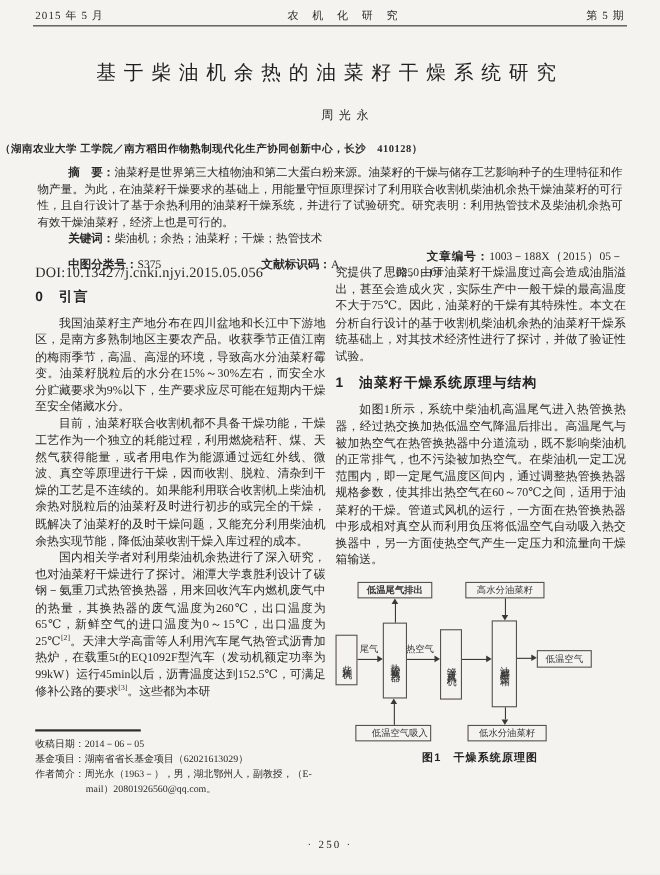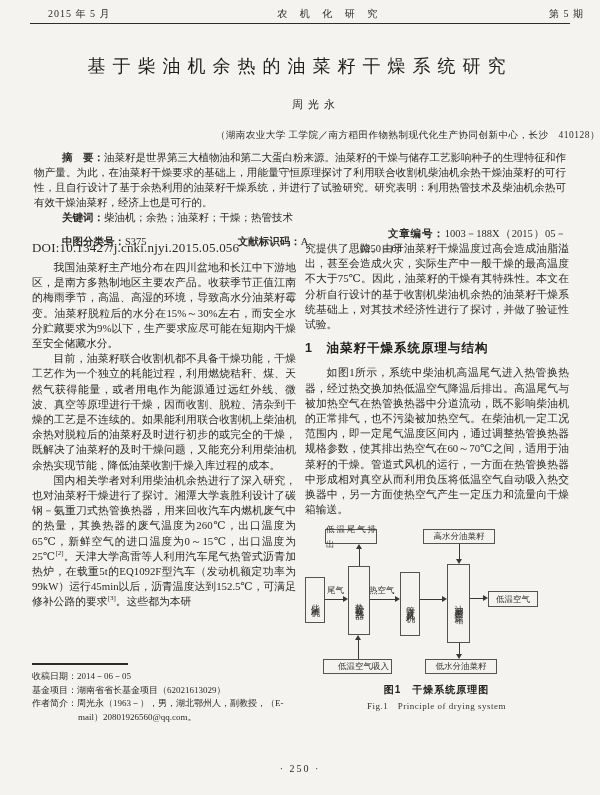--- a/index.html
+++ b/index.html
@@ -2,26 +2,26 @@
 <html><head>
 <meta charset="utf-8">
 <style>
   html,body{margin:0;padding:0;}
   body{background:#deddda;}
   .page{
     position:relative;width:600px;height:795px;margin:0 auto;
     background:#f4f3ef;color:#2a2a28;overflow:hidden;
     font-family:"Liberation Serif","DejaVu Serif",serif;
   }
-  .hdr{position:absolute;top:7px;left:32px;width:536px;display:flex;justify-content:space-between;font-size:10px;letter-spacing:1px;margin-left:16px;}
+  .hdr{position:absolute;top:7px;left:32px;width:536px;display:flex;justify-content:space-between;font-size:10px;letter-spacing:1px;}
   .hdr-center{letter-spacing:5px;}
   .hdr-rule{position:absolute;top:23px;left:30px;width:540px;height:1px;background:#2d2d2b;}
   .title{position:absolute;top:54px;left:0;width:100%;text-align:center;font-size:18px;letter-spacing:7px;font-family:"Liberation Sans","DejaVu Sans",sans-serif;color:#1f1f1d;}
   .author{position:absolute;top:97px;left:0;width:100%;text-align:center;font-size:11px;letter-spacing:5px;padding-left:16px;}
-  .affil{position:absolute;top:129px;left:0;width:100%;text-align:right;font-size:9.5px;letter-spacing:.5px;}
+  .affil{position:absolute;top:129px;left:0;width:100%;text-align:left;font-size:9.5px;letter-spacing:.5px;font-weight:bold;}
   .front{position:absolute;top:150px;left:34px;width:532px;font-size:10.5px;line-height:15px;text-align:justify;}
   .front b{font-family:"Liberation Sans","DejaVu Sans",sans-serif;font-weight:bold;margin-left:28px;}
   .kw{margin-top:1px;}
   .meta-row{display:flex;margin-top:1px;align-items:center;}
   .meta-row .m1{width:205px;}
   .meta-row .m2{width:175px;}
   .col{position:absolute;top:241px;width:264px;font-size:10.8px;line-height:15.2px;text-align:justify;}
   .col-left{left:32px;height:420px;}
   .col-right{left:305px;}
   .doi{font-size:13px;letter-spacing:.2px;margin:0 0 6px 0;line-height:13px;}
@@ -68,39 +68,40 @@
     <p class="kw" style="margin:0;"><b>关键词：</b><span>柴油机；余热；油菜籽；干燥；热管技术</span></p>
     <div class="meta-row">
       <span class="m1"><b>中图分类号：</b><span>S375</span></span>
       <span class="m2"><b>文献标识码：</b><span>A</span></span>
       <span class="m3"><b>文章编号：</b><span>1003－188X（2015）05－0250－04</span></span>
     </div>
   </div>
 
   <div class="col col-left">
     <p class="doi">DOI:10.13427/j.cnki.njyi.2015.05.056</p>
+    <h3 class="sec">0　引言</h3>
     <p class="body">我国油菜籽主产地分布在四川盆地和长江中下游地区，是南方多熟制地区主要农产品。收获季节正值江南的梅雨季节，高温、高湿的环境，导致高水分油菜籽霉变。油菜籽脱粒后的水分在15%～30%左右，而安全水分贮藏要求为9%以下，生产要求应尽可能在短期内干燥至安全储藏水分。</p>
     <p class="body">目前，油菜籽联合收割机都不具备干燥功能，干燥工艺作为一个独立的耗能过程，利用燃烧秸秆、煤、天然气获得能量，或者用电作为能源通过远红外线、微波、真空等原理进行干燥，因而收割、脱粒、清杂到干燥的工艺是不连续的。如果能利用联合收割机上柴油机余热对脱粒后的油菜籽及时进行初步的或完全的干燥，既解决了油菜籽的及时干燥问题，又能充分利用柴油机余热实现节能，降低油菜收割干燥入库过程的成本。</p>
     <p class="body"><span>国内相关学者对利用柴油机余热进行了深入研究，也对油菜籽干燥进行了探讨。湘潭大学袁胜利设计了碳钢－氨重刀式热管换热器，用来回收汽车内燃机废气中的热量，其换热器的废气温度为260℃，出口温度为65℃，新鲜空气的进口温度为0～15℃，出口温度为25℃</span><sup class="ref">[2]</sup><span>。天津大学高雷等人利用汽车尾气热管式沥青加热炉，在载重5t的EQ1092F型汽车（发动机额定功率为99kW）运行45min以后，沥青温度达到152.5℃，可满足修补公路的要求</span><sup class="ref">[3]</sup><span>。这些都为本研</span></p>
   </div>
 
   <div class="footnotes">
     <div class="fn-rule"></div>
     <div class="fn-line">收稿日期：2014－06－05</div>
     <div class="fn-line">基金项目：湖南省省长基金项目（62021613029）</div>
     <div class="fn-line">作者简介：周光永（1963－），男，湖北鄂州人，副教授，（E-mail）20801926560@qq.com。</div>
   </div>
 
   <div class="col col-right">
     <p class="body noindent">究提供了思路。由于油菜籽干燥温度过高会造成油脂溢出，甚至会造成火灾，实际生产中一般干燥的最高温度不大于75℃。因此，油菜籽的干燥有其特殊性。本文在分析自行设计的基于收割机柴油机余热的油菜籽干燥系统基础上，对其技术经济性进行了探讨，并做了验证性试验。</p>
     <h3 class="sec">1　油菜籽干燥系统原理与结构</h3>
     <p class="body">如图1所示，系统中柴油机高温尾气进入热管换热器，经过热交换加热低温空气降温后排出。高温尾气与被加热空气在热管换热器中分道流动，既不影响柴油机的正常排气，也不污染被加热空气。在柴油机一定工况范围内，即一定尾气温度区间内，通过调整热管换热器规格参数，使其排出热空气在60～70℃之间，适用于油菜籽的干燥。管道式风机的运行，一方面在热管换热器中形成相对真空从而利用负压将低温空气自动吸入热交换器中，另一方面使热空气产生一定压力和流量向干燥箱输送。</p>
 
     <div class="fig">
-      <div class="fbox" style="left:20px;top:4px;width:52px;height:15px;">低温尾气排出</div>
+      <div class="fbox" style="left:20px;top:4px;width:68px;height:15px;font-weight:bold;">低温尾气排出</div>
       <div class="fbox" style="left:118px;top:4px;width:72px;height:15px;">高水分油菜籽</div>
       <div class="fbox vert" style="left:0px;top:52px;width:20px;height:46px;">柴油机</div>
       <div class="fbox vert" style="left:43px;top:41px;width:22px;height:69px;">热管换热器</div>
       <div class="fbox vert" style="left:95px;top:47px;width:20px;height:64px;">管道式风机</div>
       <div class="fbox vert" style="left:142px;top:39px;width:23px;height:79px;">油菜籽干燥箱</div>
       <div class="fbox" style="left:183px;top:66px;width:50px;height:16px;">低温空气</div>
       <div class="fbox" style="left:18px;top:134px;width:69px;height:15px;padding-left:12px;">低温空气吸入</div>
       <div class="fbox" style="left:120px;top:134px;width:72px;height:15px;">低水分油菜籽</div>
 
       <div class="fline hl" style="left:20px;top:74px;width:19px;"></div>
@@ -123,19 +124,18 @@
       <div class="fline vl" style="left:154px;top:19px;height:16px;"></div>
       <div class="ah ah-down" style="left:151px;top:34px;"></div>
 
       <div class="fline vl" style="left:53px;top:114px;height:20px;"></div>
       <div class="ah ah-up" style="left:50px;top:110px;"></div>
 
       <div class="fline vl" style="left:154px;top:118px;height:11px;"></div>
       <div class="ah ah-down" style="left:151px;top:129px;"></div>
 
       <div class="fig-cap-zh">图1　干燥系统原理图</div>
-      <div class="fig-cap-en">Fig.1　Principle of drying system</div>
     </div>
   </div>
 
   <div class="pagenum">· 250 ·</div>
 
 </div>
 
 </body></html>

